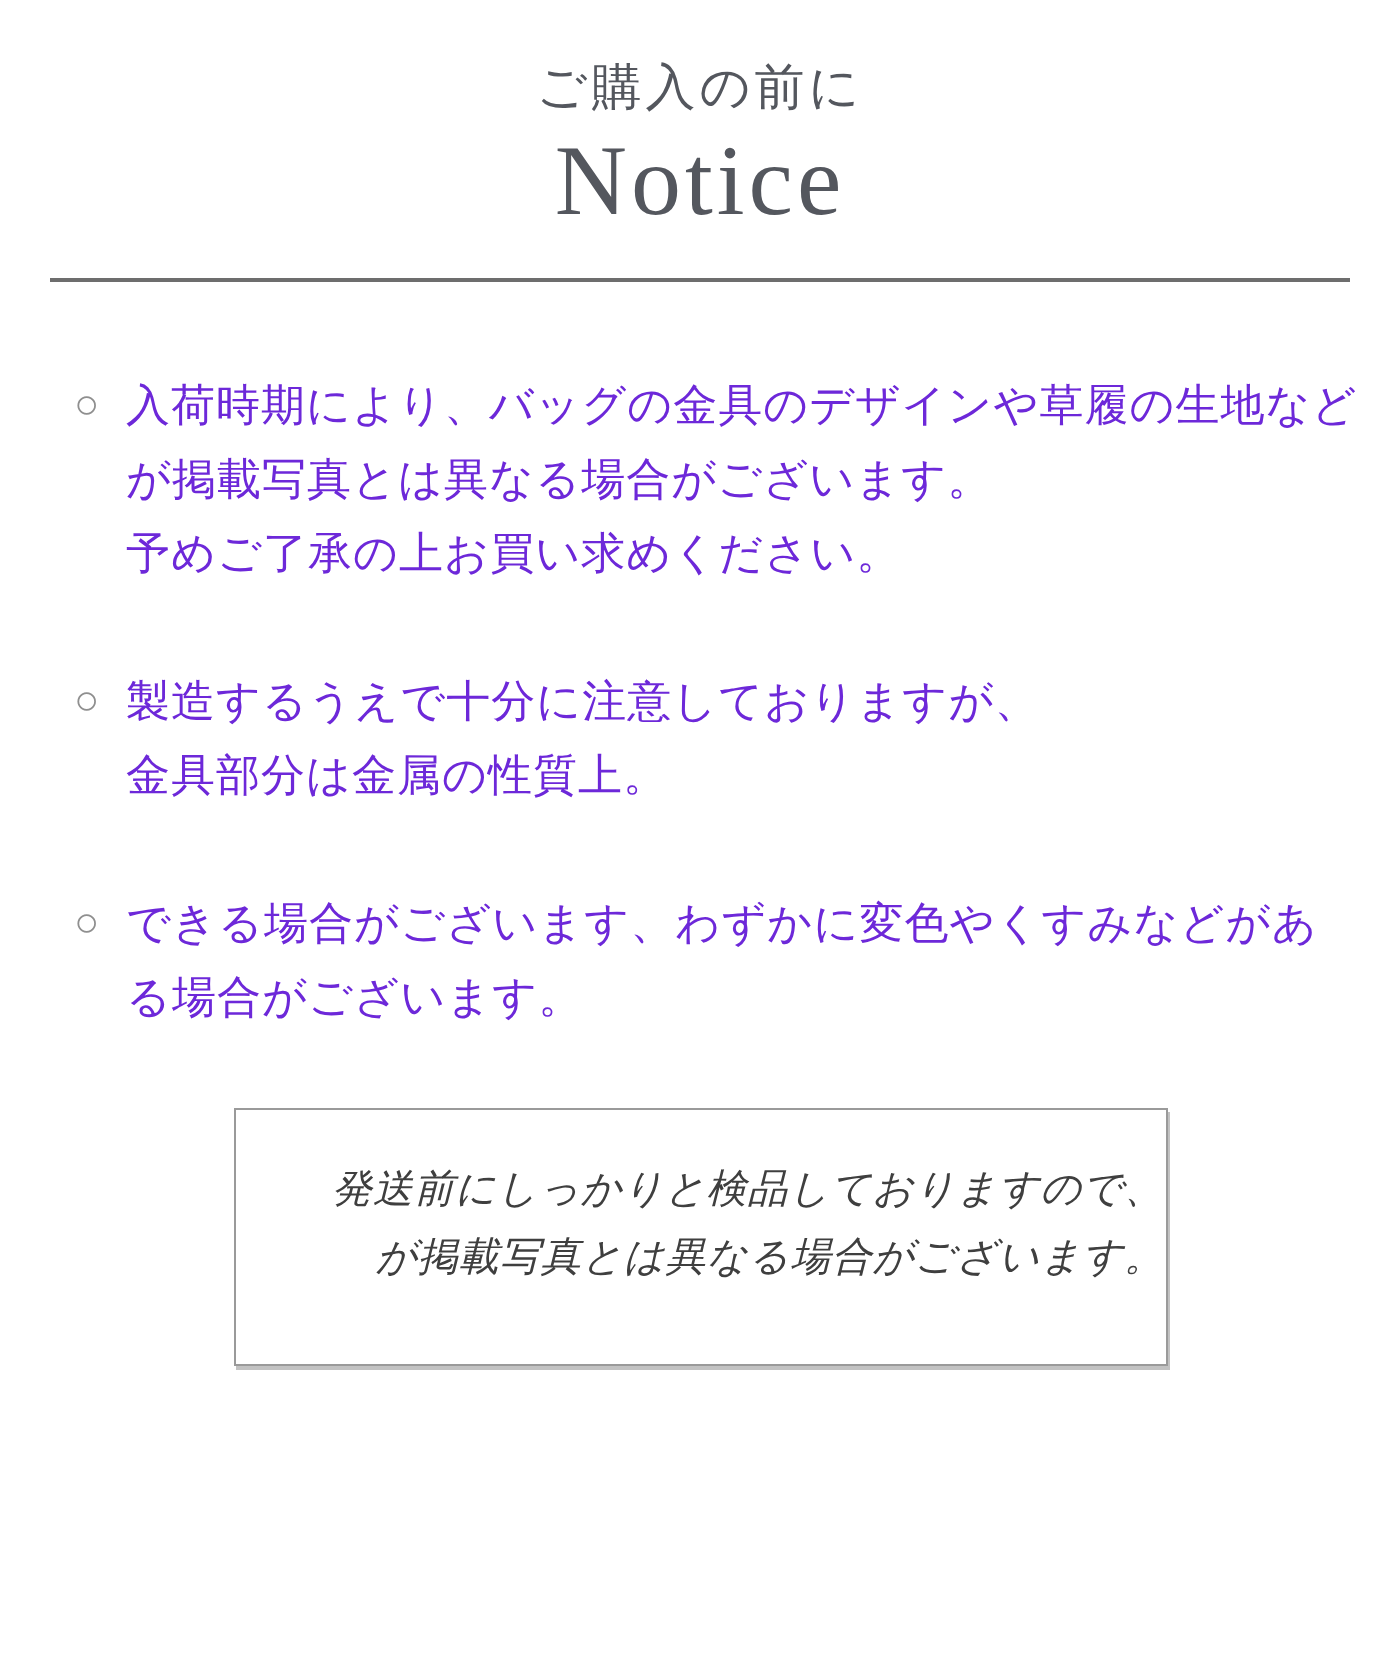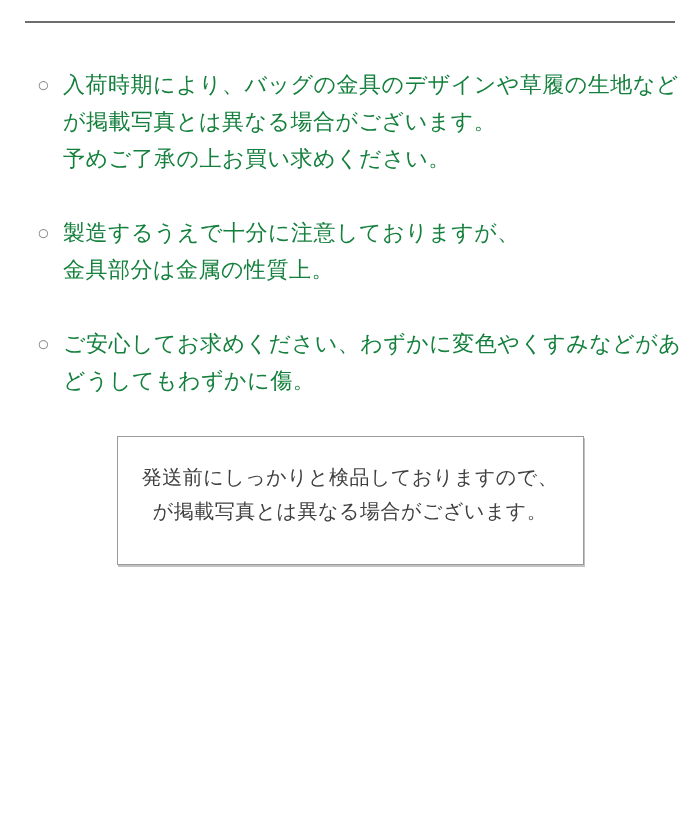--- a/index.html
+++ b/index.html
@@ -56,44 +56,49 @@
     color: #8f8f8f;
   }
   .lines {
     flex: 1 1 auto;
   }
   .line {
     font-size: 22px;
     line-height: 37px;
     letter-spacing: 0.5px;
     white-space: nowrap;
-    color: #15803d;
+    color: #6d28d9;
   }
   .footer-box {
     width: 467px;
     height: 129px;
     margin: 33px auto 0 auto;
     border: 1px solid #9a9a9a;
     box-shadow: 1px 2px 0 #c2c2c2;
-    text-align: center;
+    text-align: right;
     padding-top: 23px;
+    font-style: italic;
   }
   .box-line {
     font-size: 20px;
     line-height: 34px;
     letter-spacing: 0.5px;
     white-space: nowrap;
     color: #3f3f3f;
   }
 </style>
 </head>
 <body>
 
 <div class="page">
 
+  <header class="header">
+    <div class="subtitle">ご購入の前に</div>
+    <div class="title">Notice</div>
+  </header>
 
   <hr class="divider">
 
   <main class="content">
 
     <div class="notice">
       <span class="bullet">○</span>
       <div class="lines">
         <div class="line">入荷時期により、バッグの金具のデザインや草履の生地など</div>
         <div class="line">が掲載写真とは異なる場合がございます。</div>
@@ -105,22 +110,22 @@
       <span class="bullet">○</span>
       <div class="lines">
         <div class="line">製造するうえで十分に注意しておりますが、</div>
         <div class="line">金具部分は金属の性質上。</div>
       </div>
     </div>
 
     <div class="notice">
       <span class="bullet">○</span>
       <div class="lines">
-        <div class="line">ご安心してお求めください、わずかに変色やくすみなどがあ</div>
-        <div class="line">どうしてもわずかに傷。</div>
+        <div class="line">できる場合がございます、わずかに変色やくすみなどがあ</div>
+        <div class="line">る場合がございます。</div>
       </div>
     </div>
 
   </main>
 
   <div class="footer-box">
     <div class="box-line">発送前にしっかりと検品しておりますので、</div>
     <div class="box-line">が掲載写真とは異なる場合がございます。</div>
   </div>
 

